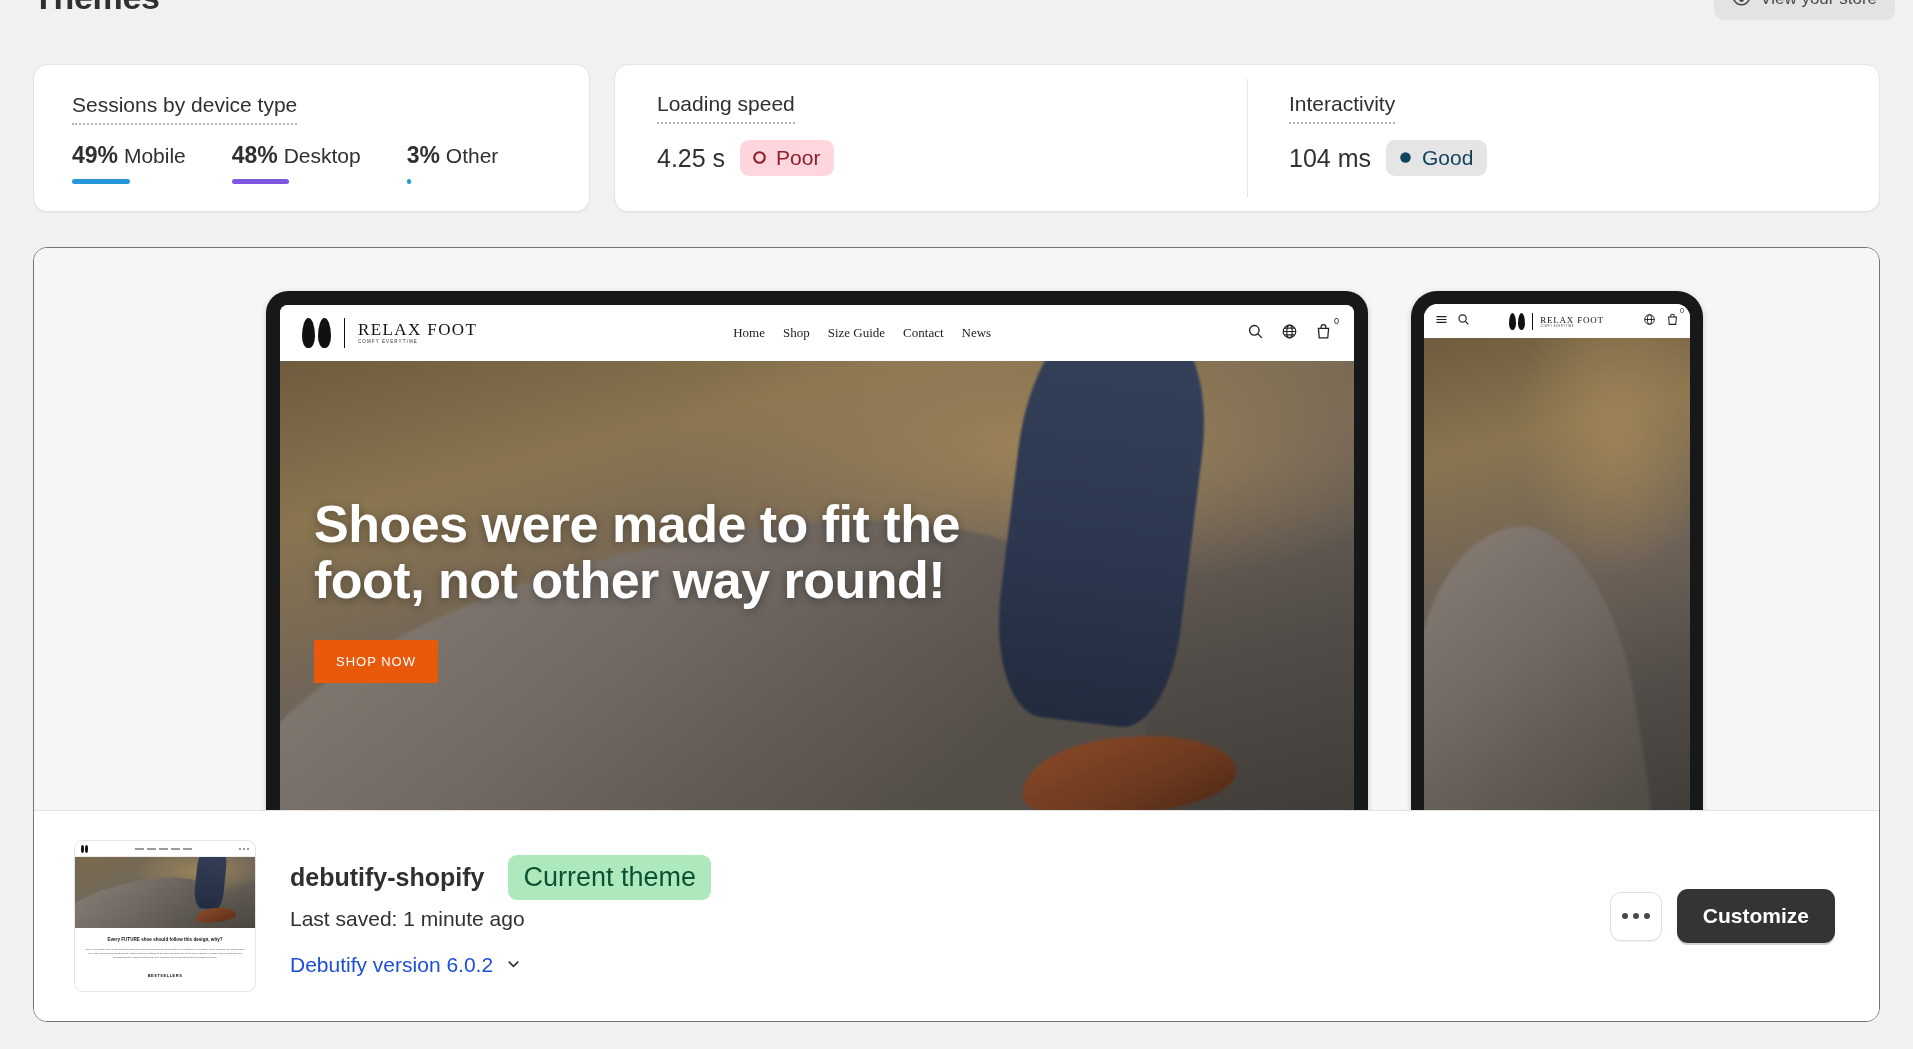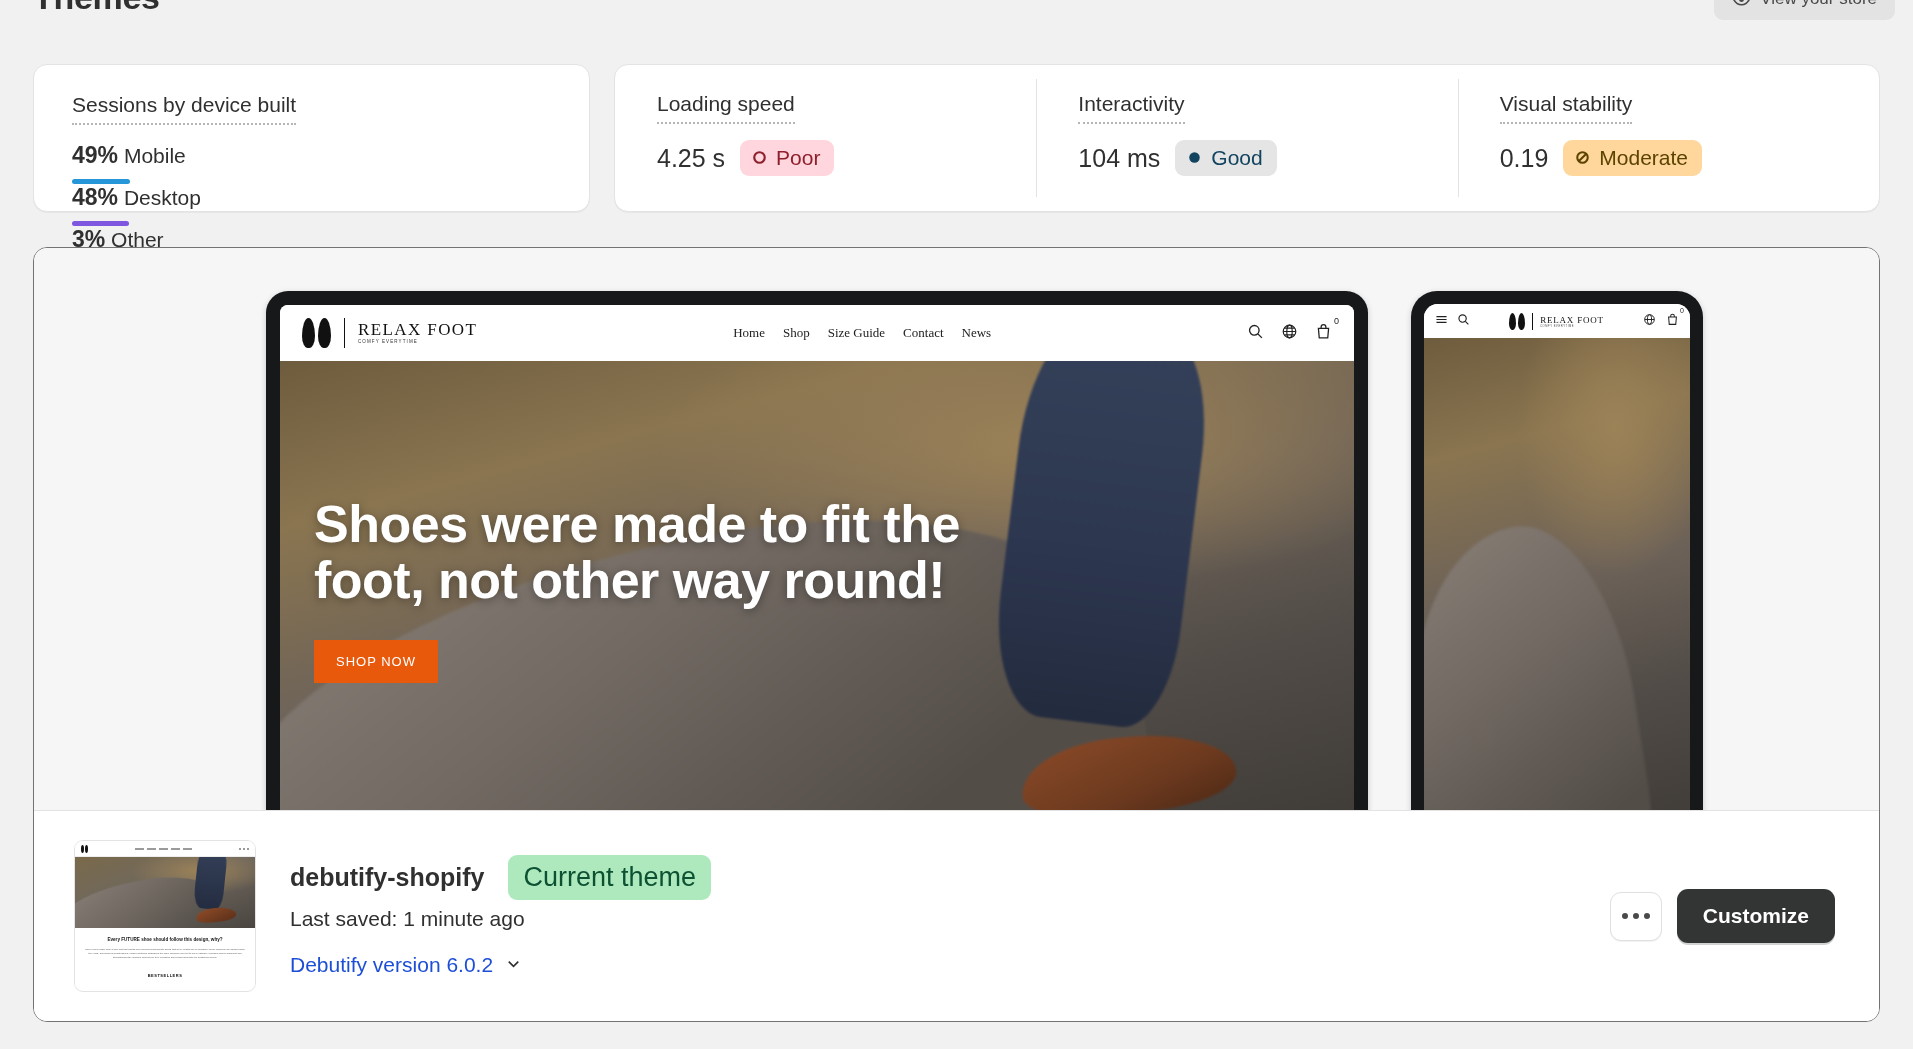--- a/index.html
+++ b/index.html
@@ -44,21 +44,21 @@
     flex: 1; display: flex; align-items: stretch;
     padding: 0;
   }
   .metric-title {
     font-size: 21px; color: #303030; font-weight: 400;
     display: inline-block;
     border-bottom: 2px dotted #b5b5b5;
     padding-bottom: 7px;
     line-height: 1.1;
   }
-  .device-rows { display: flex; margin-top: 17px; gap: 0; flex-direction: column; }
+  .device-rows { display: flex; margin-top: 17px; gap: 0; }
   .device-item { margin-right: 46px; }
   .device-line { font-size: 21px; color: #303030; white-space: nowrap; }
   .device-pct { font-weight: 700; font-size: 23px; }
   .device-name { color: #303030; }
   .device-bar { height: 5px; border-radius: 3px; margin-top: 10px; }
 
   .vital {
     flex: 1; padding: 27px 0 0 42px;
     position: relative;
   }
@@ -338,21 +338,21 @@
         <path d="M1.8 10S4.8 4.5 10 4.5 18.2 10 18.2 10 15.2 15.5 10 15.5 1.8 10 1.8 10z"></path>
         <circle cx="10" cy="10" r="2.6" fill="#4a4a4a" stroke="none"></circle>
       </svg>
     </span>
     <span>View your store</span>
   </button>
 
   <div class="cards-row">
 
     <div class="card sessions-card">
-      <div class="metric-title">Sessions by device built</div>
+      <div class="metric-title">Sessions by device type</div>
       <div class="device-rows">
 
         <div class="device-item">
           <div class="device-line">
             <span class="device-pct">49%</span>
             <span class="device-name">Mobile</span>
           </div>
           <div class="device-bar" style="background:#2596d8;width:58px;"></div>
         </div>
 
@@ -400,35 +400,20 @@
             <span class="badge-icon">
               <svg width="15" height="15" viewBox="0 0 16 16">
                   <circle cx="8" cy="8" r="5.6" fill="#12435f"></circle>
                 </svg>
             </span>
             <span>Good</span>
           </span>
         </div>
       </div>
 
-      <div class="vital">
-        <div class="metric-title">Visual stability</div>
-        <div class="vital-value-row">
-          <span class="vital-value">0.19</span>
-          <span class="badge badge-moderate">
-            <span class="badge-icon">
-              <svg width="15" height="15" viewBox="0 0 16 16">
-                <circle cx="8" cy="8" r="5.6" fill="none" stroke="#5b4300" stroke-width="2.2"></circle>
-                <line x1="4.2" y1="11.8" x2="11.8" y2="4.2" stroke="#5b4300" stroke-width="2.2"></line>
-              </svg>
-            </span>
-            <span>Moderate</span>
-          </span>
-        </div>
-      </div>
 
     </div>
   </div>
 
   <div class="preview-panel">
 
     <div class="preview-stage">
 
       <div class="tablet">
         <div class="tablet-screen">

